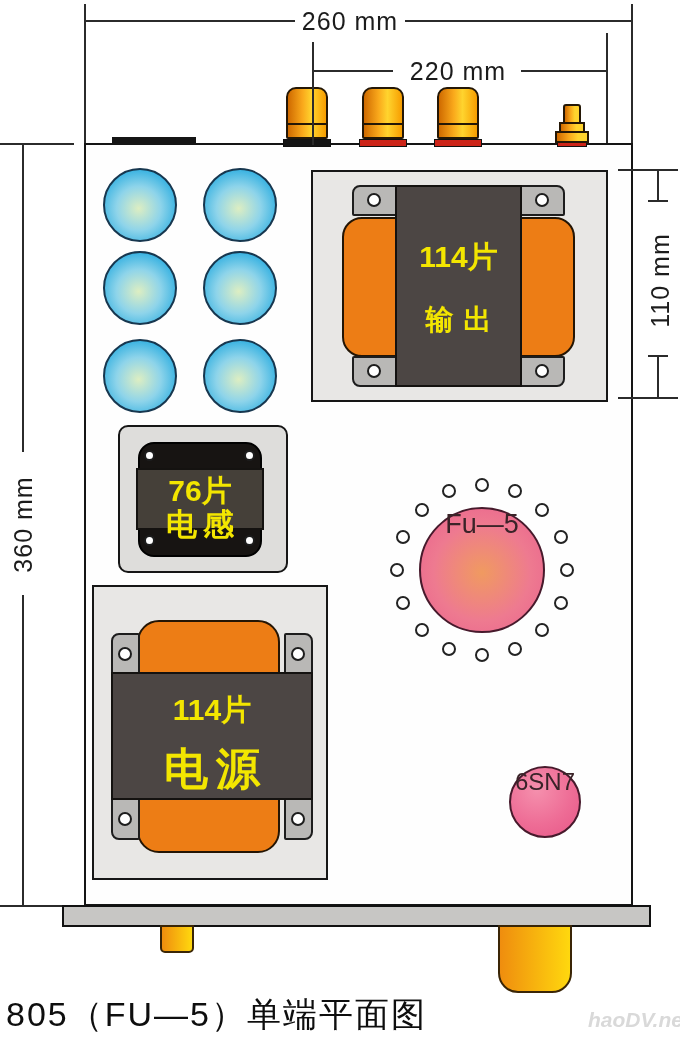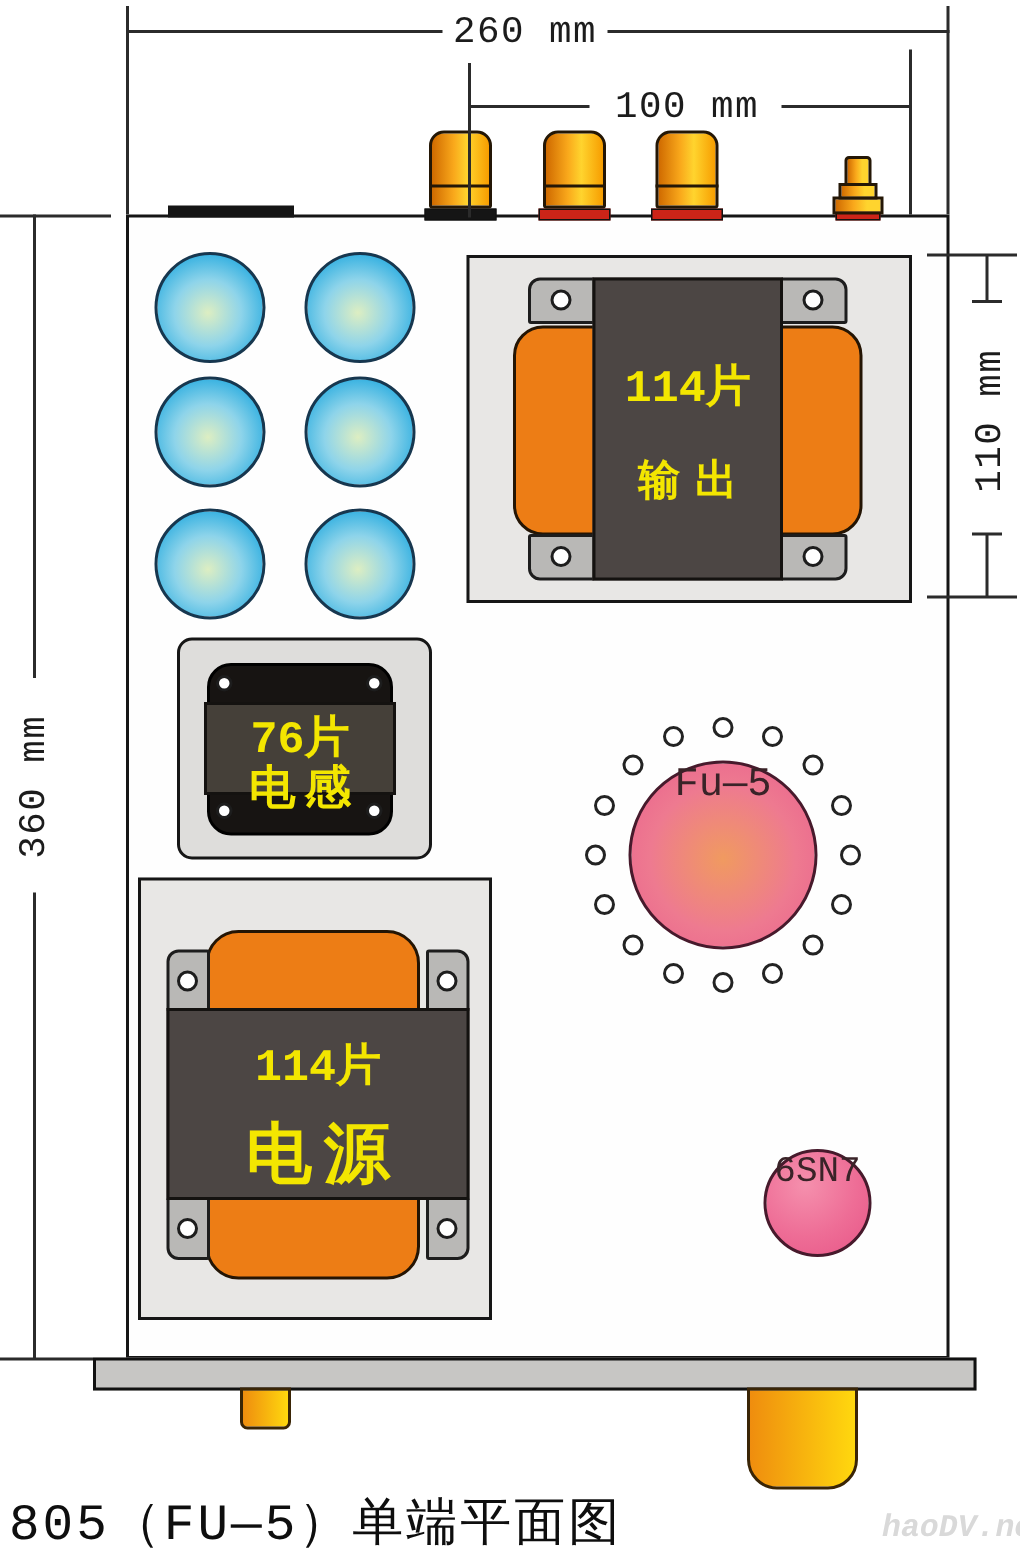--- a/index.html
+++ b/index.html
@@ -1,17 +1,17 @@
 <!DOCTYPE html>
 <html style="--line_dark: #2b2b2b; --coil_orange: #ed7d15; --band_dark: #4c4644; --plate_gray: #e8e7e5; --cap_blue: #36b1e1; --cap_center: #ddeec2; --tube_pink: #e95f8d; --tube_pink_light: #f590ad; --label_yellow: #f3e600; --label_red: #dd3b33; --knob_yellow: #ffd42e; --knob_orange: #cf6a00; --base_red: #cc2418; --base_black: #151515; --base_bar_gray: #c7c6c4; --watermark_gray: #d9d9d9;"><head>
 <meta charset="utf-8">
 <style>
   html,body{margin:0;padding:0;background:#ffffff;}
   .stage{position:relative;width:680px;height:1044px;background:#fff;overflow:hidden;
-         font-family:Liberation Mono, monospace;}
+         font-family:Liberation Sans, sans-serif;}
   .hline{position:absolute;height:0;border-top:2px solid var(--line_dark,#2b2b2b);}
   .vline{position:absolute;width:0;border-left:2px solid var(--line_dark,#2b2b2b);}
   .dimtext{position:absolute;font-size:25px;color:#1c1c1c;text-align:center;letter-spacing:1px;background:#fff;}
   .vert{transform:rotate(-90deg);transform-origin:center center;background:transparent;}
   .chassis{position:absolute;left:84px;top:143px;width:549px;height:763px;background:#fefefe;
            border:2px solid #151515;box-sizing:border-box;}
   .rearbar{position:absolute;left:112px;top:137px;width:84px;height:8px;background:var(--base_black,#151515);}
   .knob{position:absolute;width:42px;height:52px;border:2px solid #241706;border-radius:10px 10px 2px 2px;
         background:linear-gradient(to right,var(--knob_orange,#cf6a00),#f9a81b 38%,var(--knob_yellow,#ffd42e) 62%,#f79d00);
         box-sizing:border-box;}
@@ -53,21 +53,21 @@
 <div class="stage">
 
   <div class="hline" style="left:84px;top:20px;width:213px"></div>
   <div class="hline" style="left:404px;top:20px;width:229px"></div>
   <div class="dimtext" style="left:295px;top:7px;width:110px">260 mm</div>
   <div class="vline" style="left:84px;top:4px;height:139px"></div>
   <div class="vline" style="left:631px;top:4px;height:139px"></div>
 
   <div class="hline" style="left:313px;top:70px;width:80px"></div>
   <div class="hline" style="left:521px;top:70px;width:86px"></div>
-  <div class="dimtext" style="left:398px;top:57px;width:120px">100 mm</div>
+  <div class="dimtext" style="left:398px;top:57px;width:120px">220 mm</div>
   <div class="vline" style="left:606px;top:33px;height:127px"></div>
 
   <div class="chassis"></div>
   <div class="rearbar"></div>
 
   <div class="knobbase kb-black" style="left:283px;top:139px;width:48px"></div>
   <div class="knobbase kb-red" style="left:359px;top:139px;width:48px"></div>
   <div class="knobbase kb-red" style="left:434px;top:139px;width:48px"></div>
   <div class="knob" style="left:286px;top:87px">
       <div class="split"></div>

